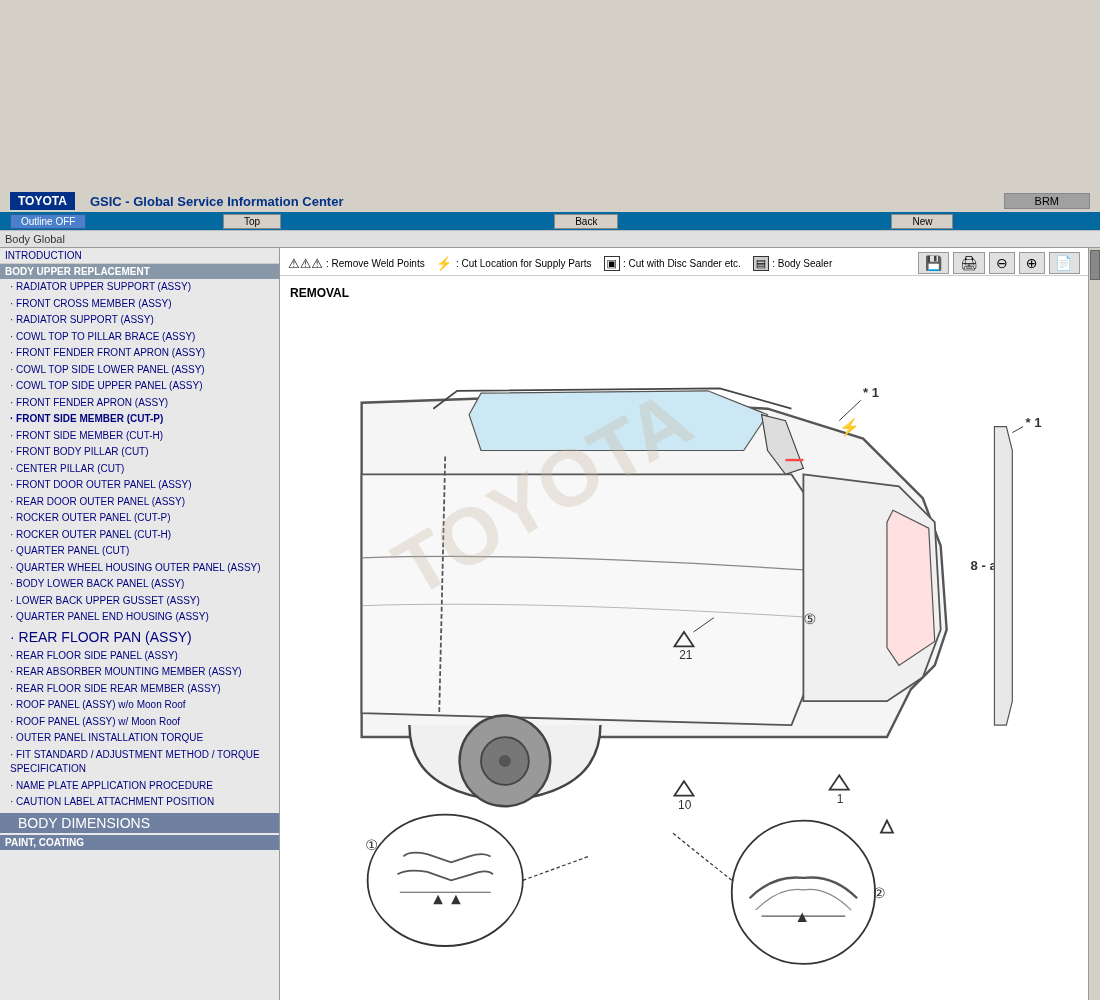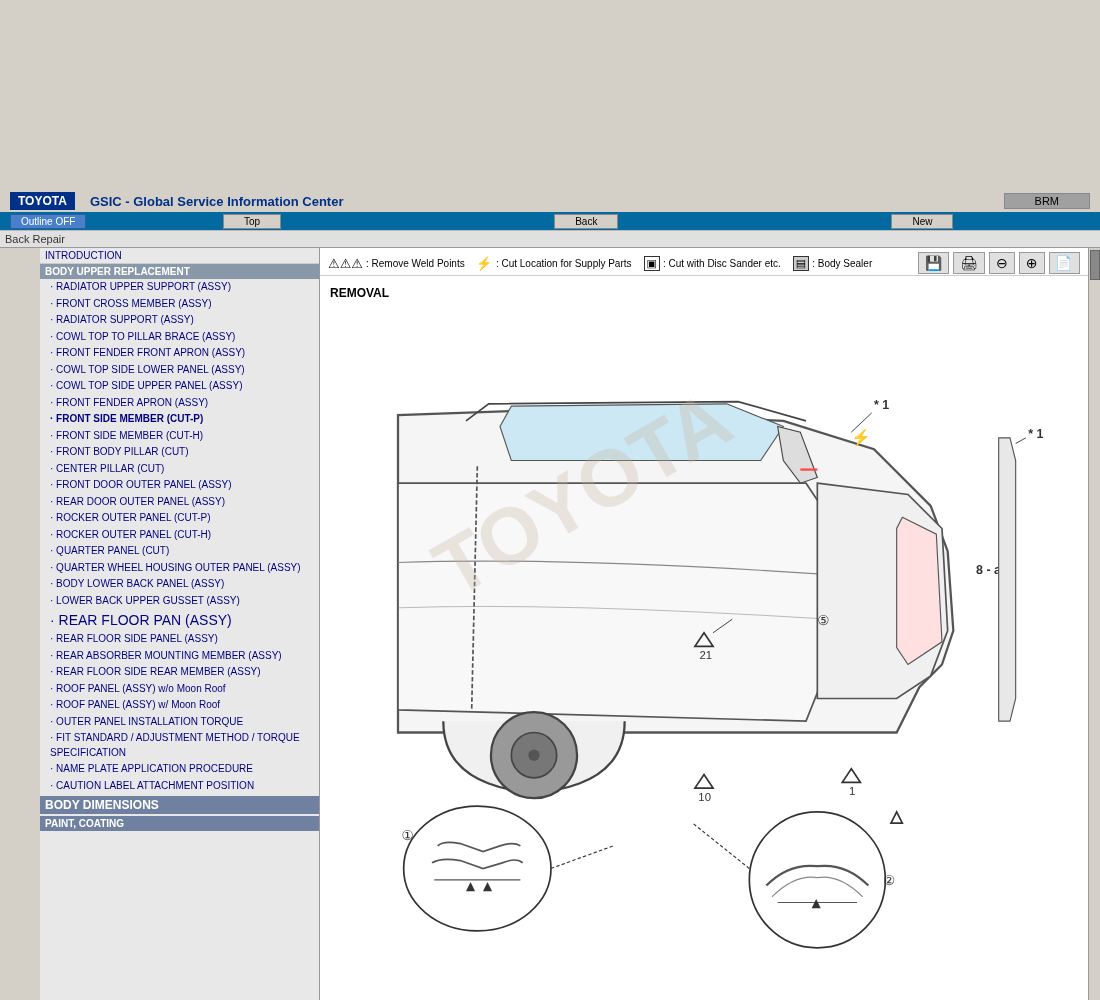--- a/index.html
+++ b/index.html
@@ -31,26 +31,26 @@
 <div style="display:flex; align-items:center; background:#0369a1; height:18px; padding:0 10px; gap:0;">
   <div style="background:#4a7fcb; color:white; border:1px solid #2a5fa0; padding:1px 10px; font-size:10px; cursor:pointer; min-width:70px; text-align:center;">Outline OFF</div>
   <div style="flex:1; display:flex; justify-content:space-around;">
     <div style="background:#d4d0c8; border:1px solid #888; padding:1px 20px; font-size:10px; cursor:pointer;">Top</div>
     <div style="background:#d4d0c8; border:1px solid #888; padding:1px 20px; font-size:10px; cursor:pointer;">Back</div>
     <div style="background:#d4d0c8; border:1px solid #888; padding:1px 20px; font-size:10px; cursor:pointer;">New</div>
   </div>
 </div>
 
 <div style="background:#e0e0e0; border-bottom:1px solid #999; border-top:1px solid #bbb; height:18px; display:flex; align-items:center; padding-left:5px;">
-  <span style="font-size:11px; color:#333;">Back Repair</span>
+  <span style="font-size:11px; color:#333;">Body Global</span>
 </div>
 
 <div style="display:flex; height: calc(1000px - 248px);">
 
-  <div style="width:280px; background:#e8e8e8; border-right:1px solid #999; overflow-y:auto; flex-shrink:0;margin-left:40px;">
+  <div style="width:280px; background:#e8e8e8; border-right:1px solid #999; overflow-y:auto; flex-shrink:0;">
 
     <div style="font-size:10px; color:#000080; padding:2px 5px; cursor:pointer; border-bottom:1px solid #ccc;">
       <span>INTRODUCTION</span>
     </div>
 
     <div id="sidebar-sections">
         <div style="background: rgb(136, 152, 168); color: white; font-weight: bold; font-size: 10px; padding: 2px 5px;">BODY UPPER REPLACEMENT</div>
         <div style="font-size: 10px; color: rgb(0, 0, 128); padding: 1px 5px 1px 10px; cursor: pointer; line-height: 1.45;">· RADIATOR UPPER SUPPORT (ASSY)</div>
         <div style="font-size: 10px; color: rgb(0, 0, 128); padding: 1px 5px 1px 10px; cursor: pointer; line-height: 1.45;">· FRONT CROSS MEMBER (ASSY)</div>
         <div style="font-size: 10px; color: rgb(0, 0, 128); padding: 1px 5px 1px 10px; cursor: pointer; line-height: 1.45;">· RADIATOR SUPPORT (ASSY)</div>
@@ -64,31 +64,32 @@
         <div style="font-size: 10px; color: rgb(0, 0, 128); padding: 1px 5px 1px 10px; cursor: pointer; line-height: 1.45;">· FRONT BODY PILLAR (CUT)</div>
         <div style="font-size: 10px; color: rgb(0, 0, 128); padding: 1px 5px 1px 10px; cursor: pointer; line-height: 1.45;">· CENTER PILLAR (CUT)</div>
         <div style="font-size: 10px; color: rgb(0, 0, 128); padding: 1px 5px 1px 10px; cursor: pointer; line-height: 1.45;">· FRONT DOOR OUTER PANEL (ASSY)</div>
         <div style="font-size: 10px; color: rgb(0, 0, 128); padding: 1px 5px 1px 10px; cursor: pointer; line-height: 1.45;">· REAR DOOR OUTER PANEL (ASSY)</div>
         <div style="font-size: 10px; color: rgb(0, 0, 128); padding: 1px 5px 1px 10px; cursor: pointer; line-height: 1.45;">· ROCKER OUTER PANEL (CUT-P)</div>
         <div style="font-size: 10px; color: rgb(0, 0, 128); padding: 1px 5px 1px 10px; cursor: pointer; line-height: 1.45;">· ROCKER OUTER PANEL (CUT-H)</div>
         <div style="font-size: 10px; color: rgb(0, 0, 128); padding: 1px 5px 1px 10px; cursor: pointer; line-height: 1.45;">· QUARTER PANEL (CUT)</div>
         <div style="font-size: 10px; color: rgb(0, 0, 128); padding: 1px 5px 1px 10px; cursor: pointer; line-height: 1.45;">· QUARTER WHEEL HOUSING OUTER PANEL (ASSY)</div>
         <div style="font-size: 10px; color: rgb(0, 0, 128); padding: 1px 5px 1px 10px; cursor: pointer; line-height: 1.45;">· BODY LOWER BACK PANEL (ASSY)</div>
         <div style="font-size: 10px; color: rgb(0, 0, 128); padding: 1px 5px 1px 10px; cursor: pointer; line-height: 1.45;">· LOWER BACK UPPER GUSSET (ASSY)</div>
+        <div style="font-size: 10px; color: rgb(0, 0, 128); padding: 1px 5px 1px 10px; cursor: pointer; line-height: 1.45;">· QUARTER PANEL END HOUSING (ASSY)</div>
         <div style="font-size: 14px; color: rgb(0, 0, 128); padding: 1px 5px 1px 10px; cursor: pointer; line-height: 1.45;">· REAR FLOOR PAN (ASSY)</div>
         <div style="font-size: 10px; color: rgb(0, 0, 128); padding: 1px 5px 1px 10px; cursor: pointer; line-height: 1.45;">· REAR FLOOR SIDE PANEL (ASSY)</div>
         <div style="font-size: 10px; color: rgb(0, 0, 128); padding: 1px 5px 1px 10px; cursor: pointer; line-height: 1.45;">· REAR ABSORBER MOUNTING MEMBER (ASSY)</div>
         <div style="font-size: 10px; color: rgb(0, 0, 128); padding: 1px 5px 1px 10px; cursor: pointer; line-height: 1.45;">· REAR FLOOR SIDE REAR MEMBER (ASSY)</div>
         <div style="font-size: 10px; color: rgb(0, 0, 128); padding: 1px 5px 1px 10px; cursor: pointer; line-height: 1.45;">· ROOF PANEL (ASSY) w/o Moon Roof</div>
         <div style="font-size: 10px; color: rgb(0, 0, 128); padding: 1px 5px 1px 10px; cursor: pointer; line-height: 1.45;">· ROOF PANEL (ASSY) w/ Moon Roof</div>
         <div style="font-size: 10px; color: rgb(0, 0, 128); padding: 1px 5px 1px 10px; cursor: pointer; line-height: 1.45;">· OUTER PANEL INSTALLATION TORQUE</div>
         <div style="font-size: 10px; color: rgb(0, 0, 128); padding: 1px 5px 1px 10px; cursor: pointer; line-height: 1.45;">· FIT STANDARD / ADJUSTMENT METHOD / TORQUE SPECIFICATION</div>
         <div style="font-size: 10px; color: rgb(0, 0, 128); padding: 1px 5px 1px 10px; cursor: pointer; line-height: 1.45;">· NAME PLATE APPLICATION PROCEDURE</div>
         <div style="font-size: 10px; color: rgb(0, 0, 128); padding: 1px 5px 1px 10px; cursor: pointer; line-height: 1.45;">· CAUTION LABEL ATTACHMENT POSITION</div>
-        <div style="background: rgb(112, 128, 160); color: white; font-weight: bold; font-size: 12px; padding: 2px 5px; margin-top: 2px;">BODY DIMENSIONS</div>
+        <div style="background: rgb(112, 128, 160); color: white; font-weight: normal; font-size: 14px; padding: 2px 18px; margin-top: 2px;">BODY DIMENSIONS</div>
         <div style="background: rgb(112, 128, 160); color: white; font-weight: bold; font-size: 10px; padding: 2px 5px; margin-top: 2px;">PAINT, COATING</div>
       </div>
   </div>
 
   <div style="flex:1; display:flex; flex-direction:column; background:white; overflow:hidden; position:relative;">
 
     <div class="watermark" style="top:200px; left:100px;">TOYOTA</div>
 
     <div style="display:flex; align-items:center; background:white; border-bottom:1px solid #ccc; padding:4px 8px; gap:12px; height:28px; flex-wrap:wrap;">
       <div style="display:flex;align-items:center;gap:3px;font-size:10px;">

